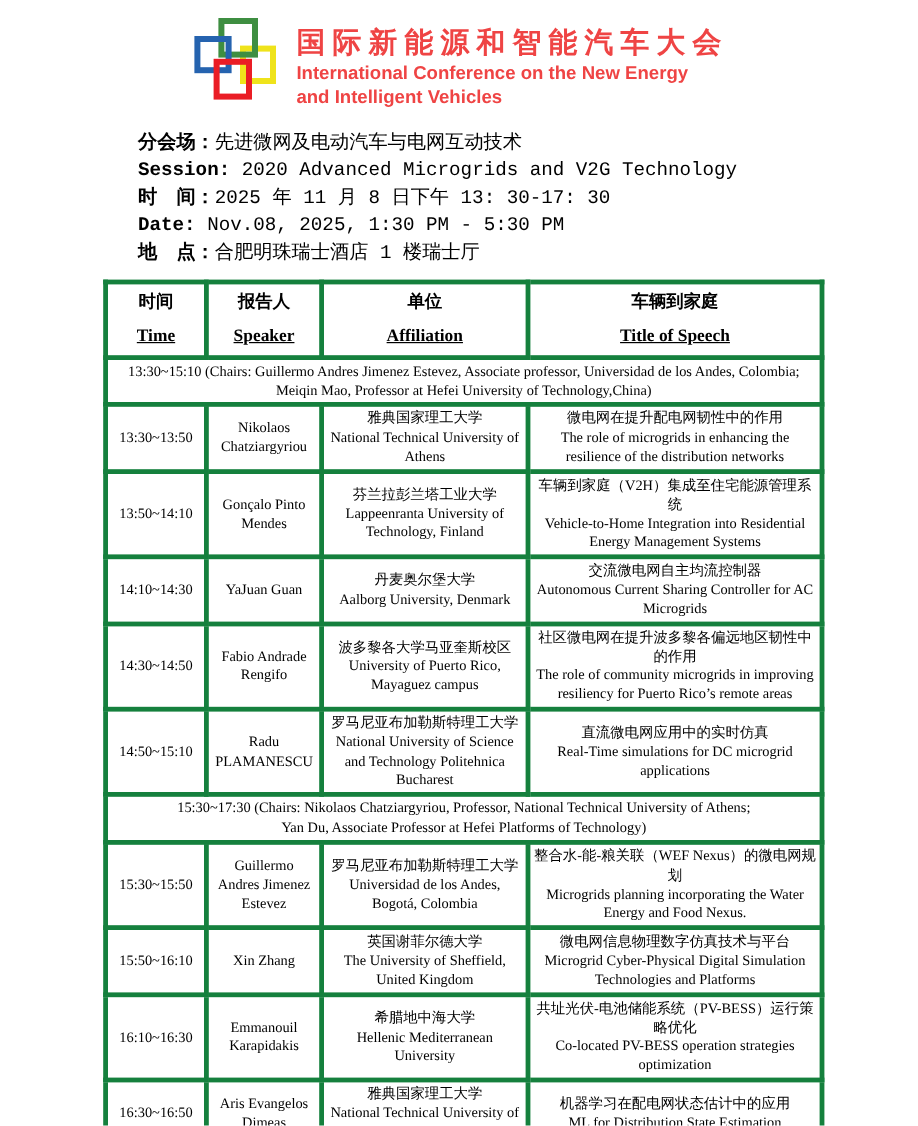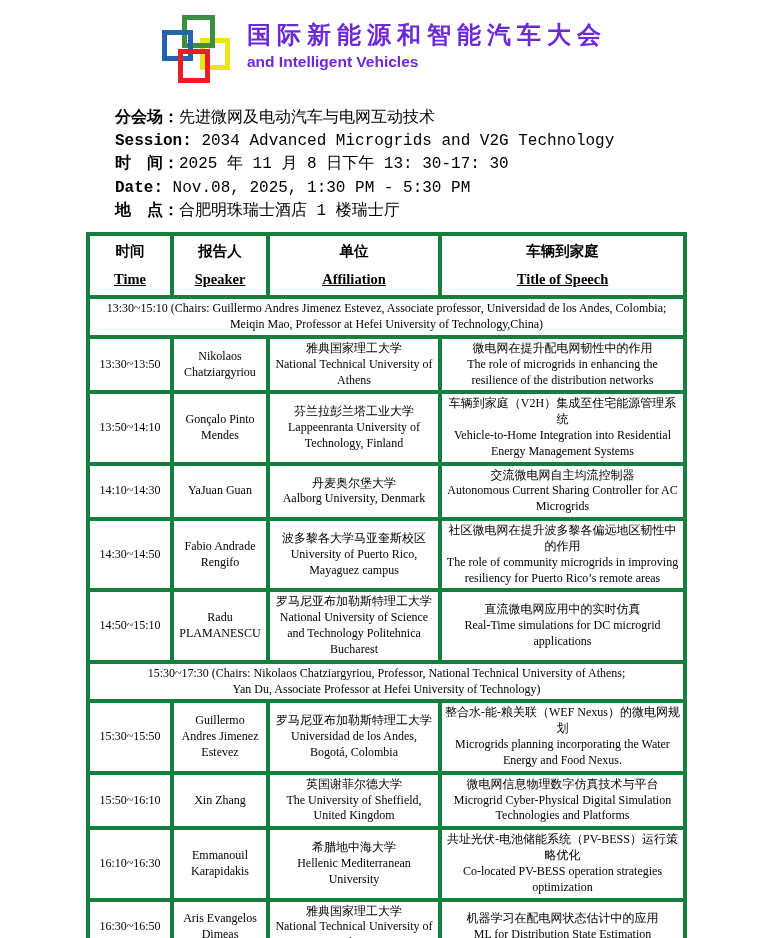--- a/index.html
+++ b/index.html
@@ -49,29 +49,30 @@
 </head>
 <body>
 
 <div class="brand">
   <div class="logo">
     <div class="sq sq-yellow" style="border-color: rgb(239, 227, 27);"></div>
     <div class="sq sq-green" style="border-color: rgb(62, 142, 65);"></div>
     <div class="sq sq-blue" style="border-color: rgb(37, 99, 175);"></div>
     <div class="sq sq-red" style="border-color: rgb(234, 29, 37);"></div>
   </div>
-  <div class="brand-text" style="color: #6d28d9;">
+  <div class="brand-text" style="color: #ef4444;">
     <div class="title-cn">国际新能源和智能汽车大会</div>
+    <div class="title-en">International Conference on the New Energy</div>
     <div class="title-en">and Intelligent Vehicles</div>
   </div>
 </div>
 
 <div class="info">
   <div class="info-line"><span class="lbl">分会场：</span><span>先进微网及电动汽车与电网互动技术</span></div>
-  <div class="info-line"><span class="lbl">Session:</span><span> 2034 Advanced Microgrids and V2G Technology</span></div>
+  <div class="info-line"><span class="lbl">Session:</span><span> 2020 Advanced Microgrids and V2G Technology</span></div>
   <div class="info-line"><span class="lbl">时　间：</span><span>2025 年 11 月 8 日下午 13: 30-17: 30</span></div>
   <div class="info-line"><span class="lbl">Date:</span><span> Nov.08, 2025, 1:30 PM - 5:30 PM</span></div>
   <div class="info-line"><span class="lbl">地　点：</span><span>合肥明珠瑞士酒店 1 楼瑞士厅</span></div>
 </div>
 
 <div class="schedule-wrap">
   <table class="schedule">
     <colgroup>
       <col style="width:84px">
         <col style="width:96px">
@@ -161,21 +162,21 @@
             <div class="en">National University of Science and Technology Politehnica Bucharest</div>
           </td>
           <td class="title-cell">
             <div class="cn">直流微电网应用中的实时仿真</div>
             <div class="en">Real-Time simulations for DC microgrid applications</div>
           </td>
         </tr>
         <tr class="row-chair">
           <td class="chair-cell" colspan="4">
             <div class="chair-line">15:30~17:30 (Chairs: Nikolaos Chatziargyriou, Professor, National Technical University of Athens;</div>
-            <div class="chair-line">Yan Du, Associate Professor at Hefei University of Technology)</div>
+            <div class="chair-line">Yan Du, Associate Professor at Hefei Platforms of Technology)</div>
           </td>
         </tr>
         <tr class="row-talk">
           <td class="time-cell">15:30~15:50</td>
           <td class="speaker-cell">Guillermo Andres Jimenez Estevez</td>
           <td class="affil-cell">
             <div class="cn">罗马尼亚布加勒斯特理工大学</div>
             <div class="en">Universidad de los Andes, Bogotá, Colombia</div>
           </td>
           <td class="title-cell">

